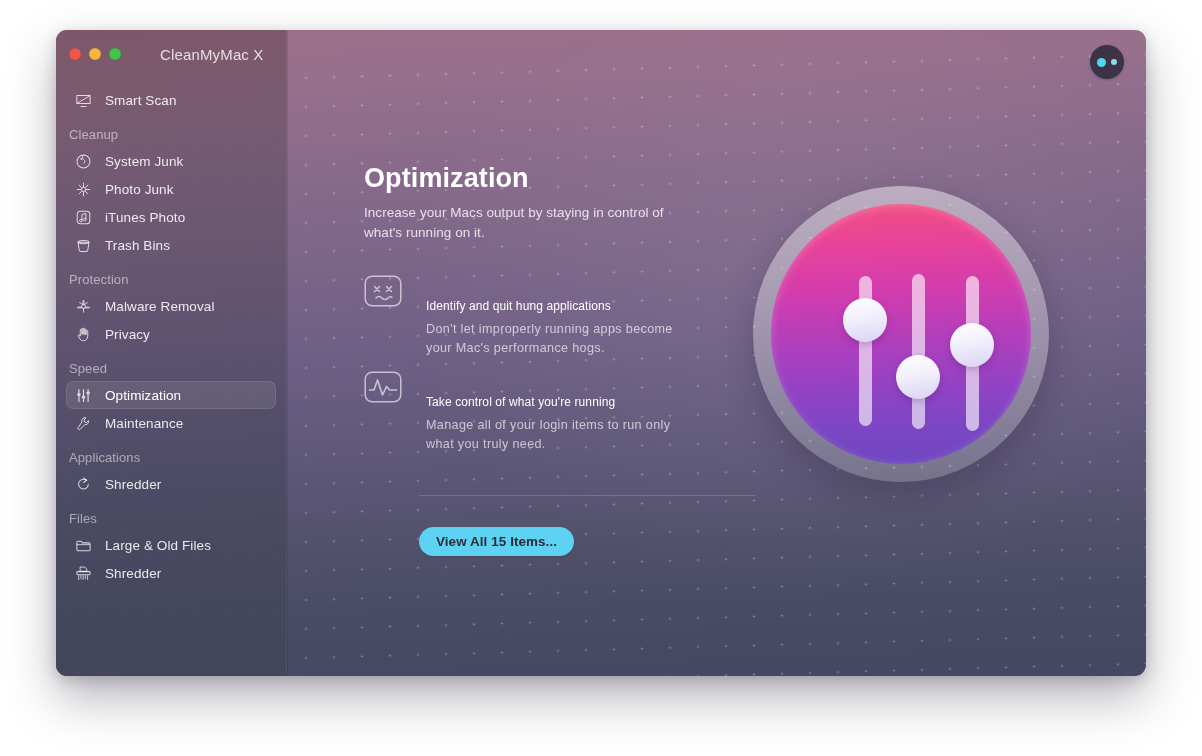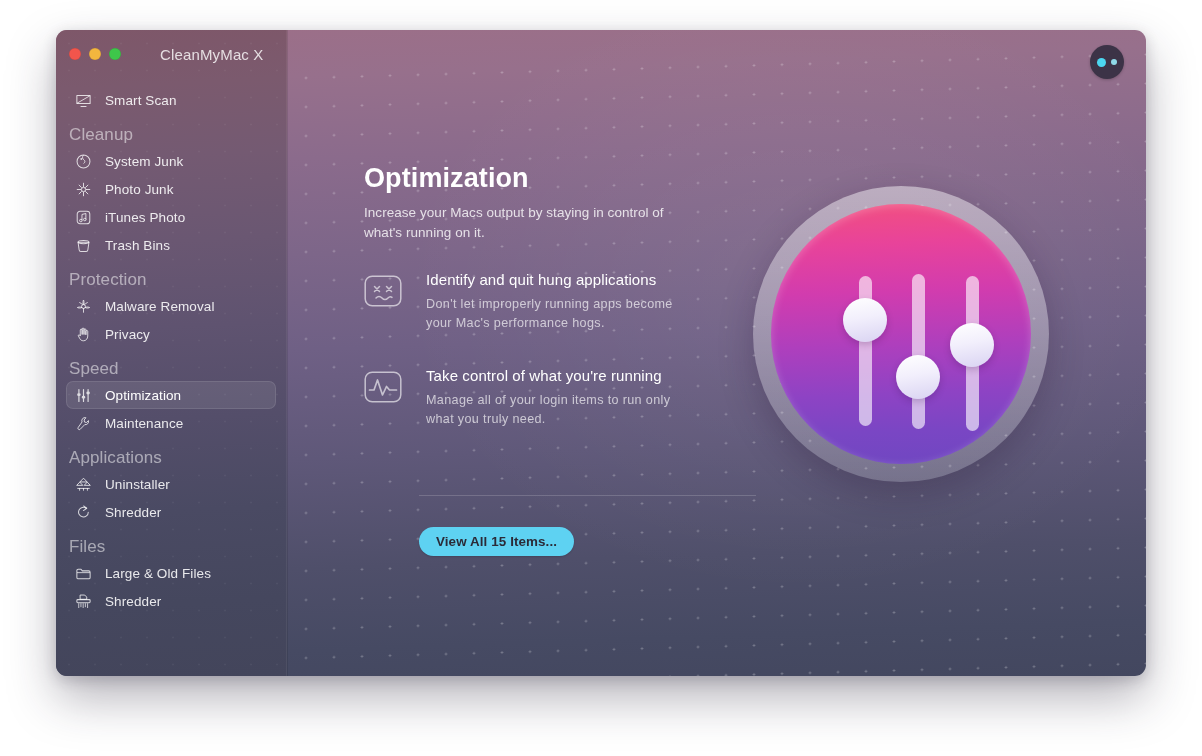--- a/index.html
+++ b/index.html
@@ -128,21 +128,21 @@
 
   
   #nav {
     position: absolute;
     left: 0;
     top: 56px;
     width: 230px;
     z-index: 5;
   }
   .nav-group-title {
-    font-size: 17px;
+    font-size: 13px;
     color: rgba(255,255,255,0.52);
     padding: 0 0 0 13px;
     margin: 13px 0 4px 0;
     letter-spacing: 0.1px;
     line-height: 16px;
   }
   .nav-item {
     display: flex;
     align-items: center;
     height: 28px;
@@ -244,25 +244,26 @@
   .feature-icon {
     flex: 0 0 38px;
     width: 38px;
     height: 38px;
     margin-top: 2px;
     color: rgba(255,255,255,0.62);
   }
   .feature-icon svg { display: block; }
   .feature-text { margin-left: 24px; padding-top: 1px; }
   .feature-title {
-    font-size: 15px;
+    font-size: 12px;
     color: #ffffff;
     margin-bottom: 7px;
     letter-spacing: 0.1px;
     white-space: nowrap;
+    margin-top: 28px;
   }
   .feature-desc {
     font-size: 12.6px;
     line-height: 19px;
     color: rgba(255,255,255,0.66);
     width: 250px;
     letter-spacing: 0.35px;
   }
 
   #divider {
@@ -462,32 +463,20 @@
           <svg width="17" height="17" viewBox="0 0 20 20" fill="none">
             <path d="M12.8 3.2a3.7 3.7 0 0 0-4.5 5l-4.5 6.4a1.6 1.6 0 0 0 2.3 2.2l5.4-5.5a3.7 3.7 0 0 0 4.3-4.7l-2.2 2.2-2.4-.5-.5-2.4z" stroke="currentColor" stroke-width="1.15" fill="none" stroke-linejoin="round"></path>
           </svg>
         </span>
         <span class="nav-label">Maintenance</span>
       </div>
       <div class="nav-group-title">Applications</div>
       <div class="nav-item">
         <span class="nav-icon">
           <svg width="17" height="17" viewBox="0 0 20 20" fill="none">
-            <path d="M10 2.6 14.3 7H5.7z" stroke="currentColor" stroke-width="1.15" stroke-linejoin="round"></path>
-            <path d="M5.6 7.2 9.2 11H2z" stroke="currentColor" stroke-width="1.15" stroke-linejoin="round"></path>
-            <path d="M14.4 7.2 18 11h-7.2z" stroke="currentColor" stroke-width="1.15" stroke-linejoin="round"></path>
-            <path d="M3.2 14.6h13.6" stroke="currentColor" stroke-width="1.15" stroke-linecap="round"></path>
-            <path d="M5.4 14.6v2.2M10 14.6v2.2M14.6 14.6v2.2" stroke="currentColor" stroke-width="1.1" stroke-linecap="round"></path>
-          </svg>
-        </span>
-        <span class="nav-label">Uninstaller</span>
-      </div>
-      <div class="nav-item">
-        <span class="nav-icon">
-          <svg width="17" height="17" viewBox="0 0 20 20" fill="none">
             <path d="M15.6 9.6a5.7 5.7 0 1 1-2.3-4.6" stroke="currentColor" stroke-width="1.2" fill="none" stroke-linecap="round"></path>
             <path d="M10.1 2.3 13.8 5l-3.9 2.7" stroke="currentColor" stroke-width="1.2" fill="none" stroke-linejoin="round" stroke-linecap="round"></path>
           </svg>
         </span>
         <span class="nav-label">Shredder</span>
       </div>
       <div class="nav-group-title">Files</div>
       <div class="nav-item">
         <span class="nav-icon">
           <svg width="17" height="17" viewBox="0 0 20 20" fill="none">

